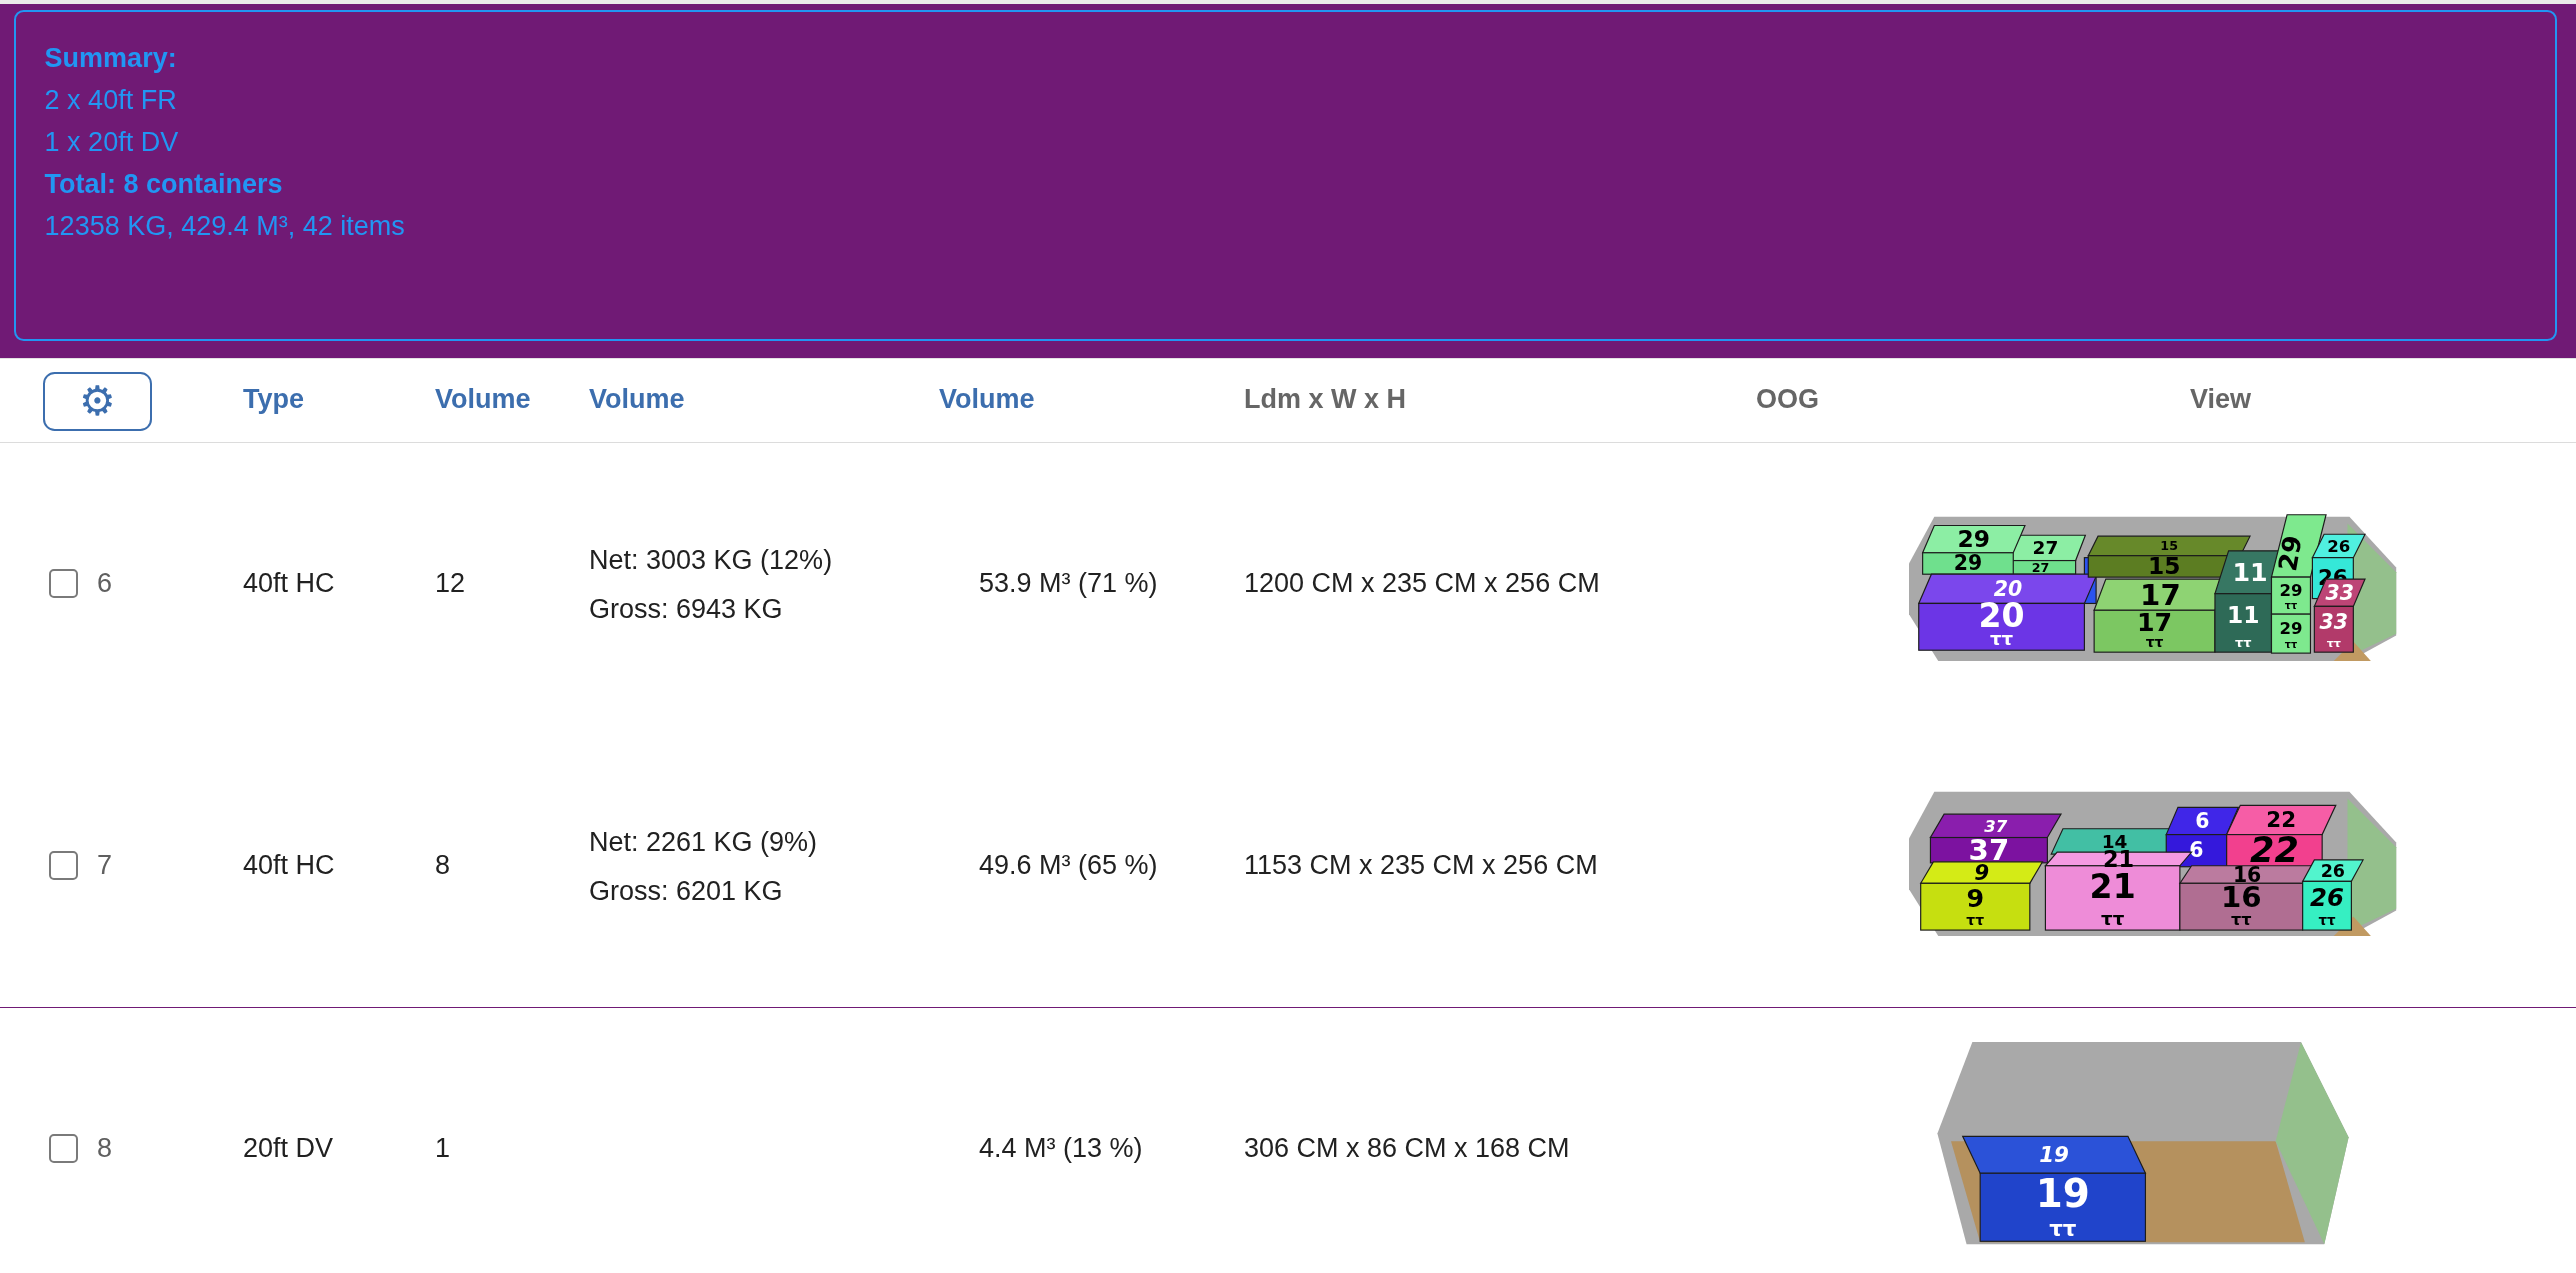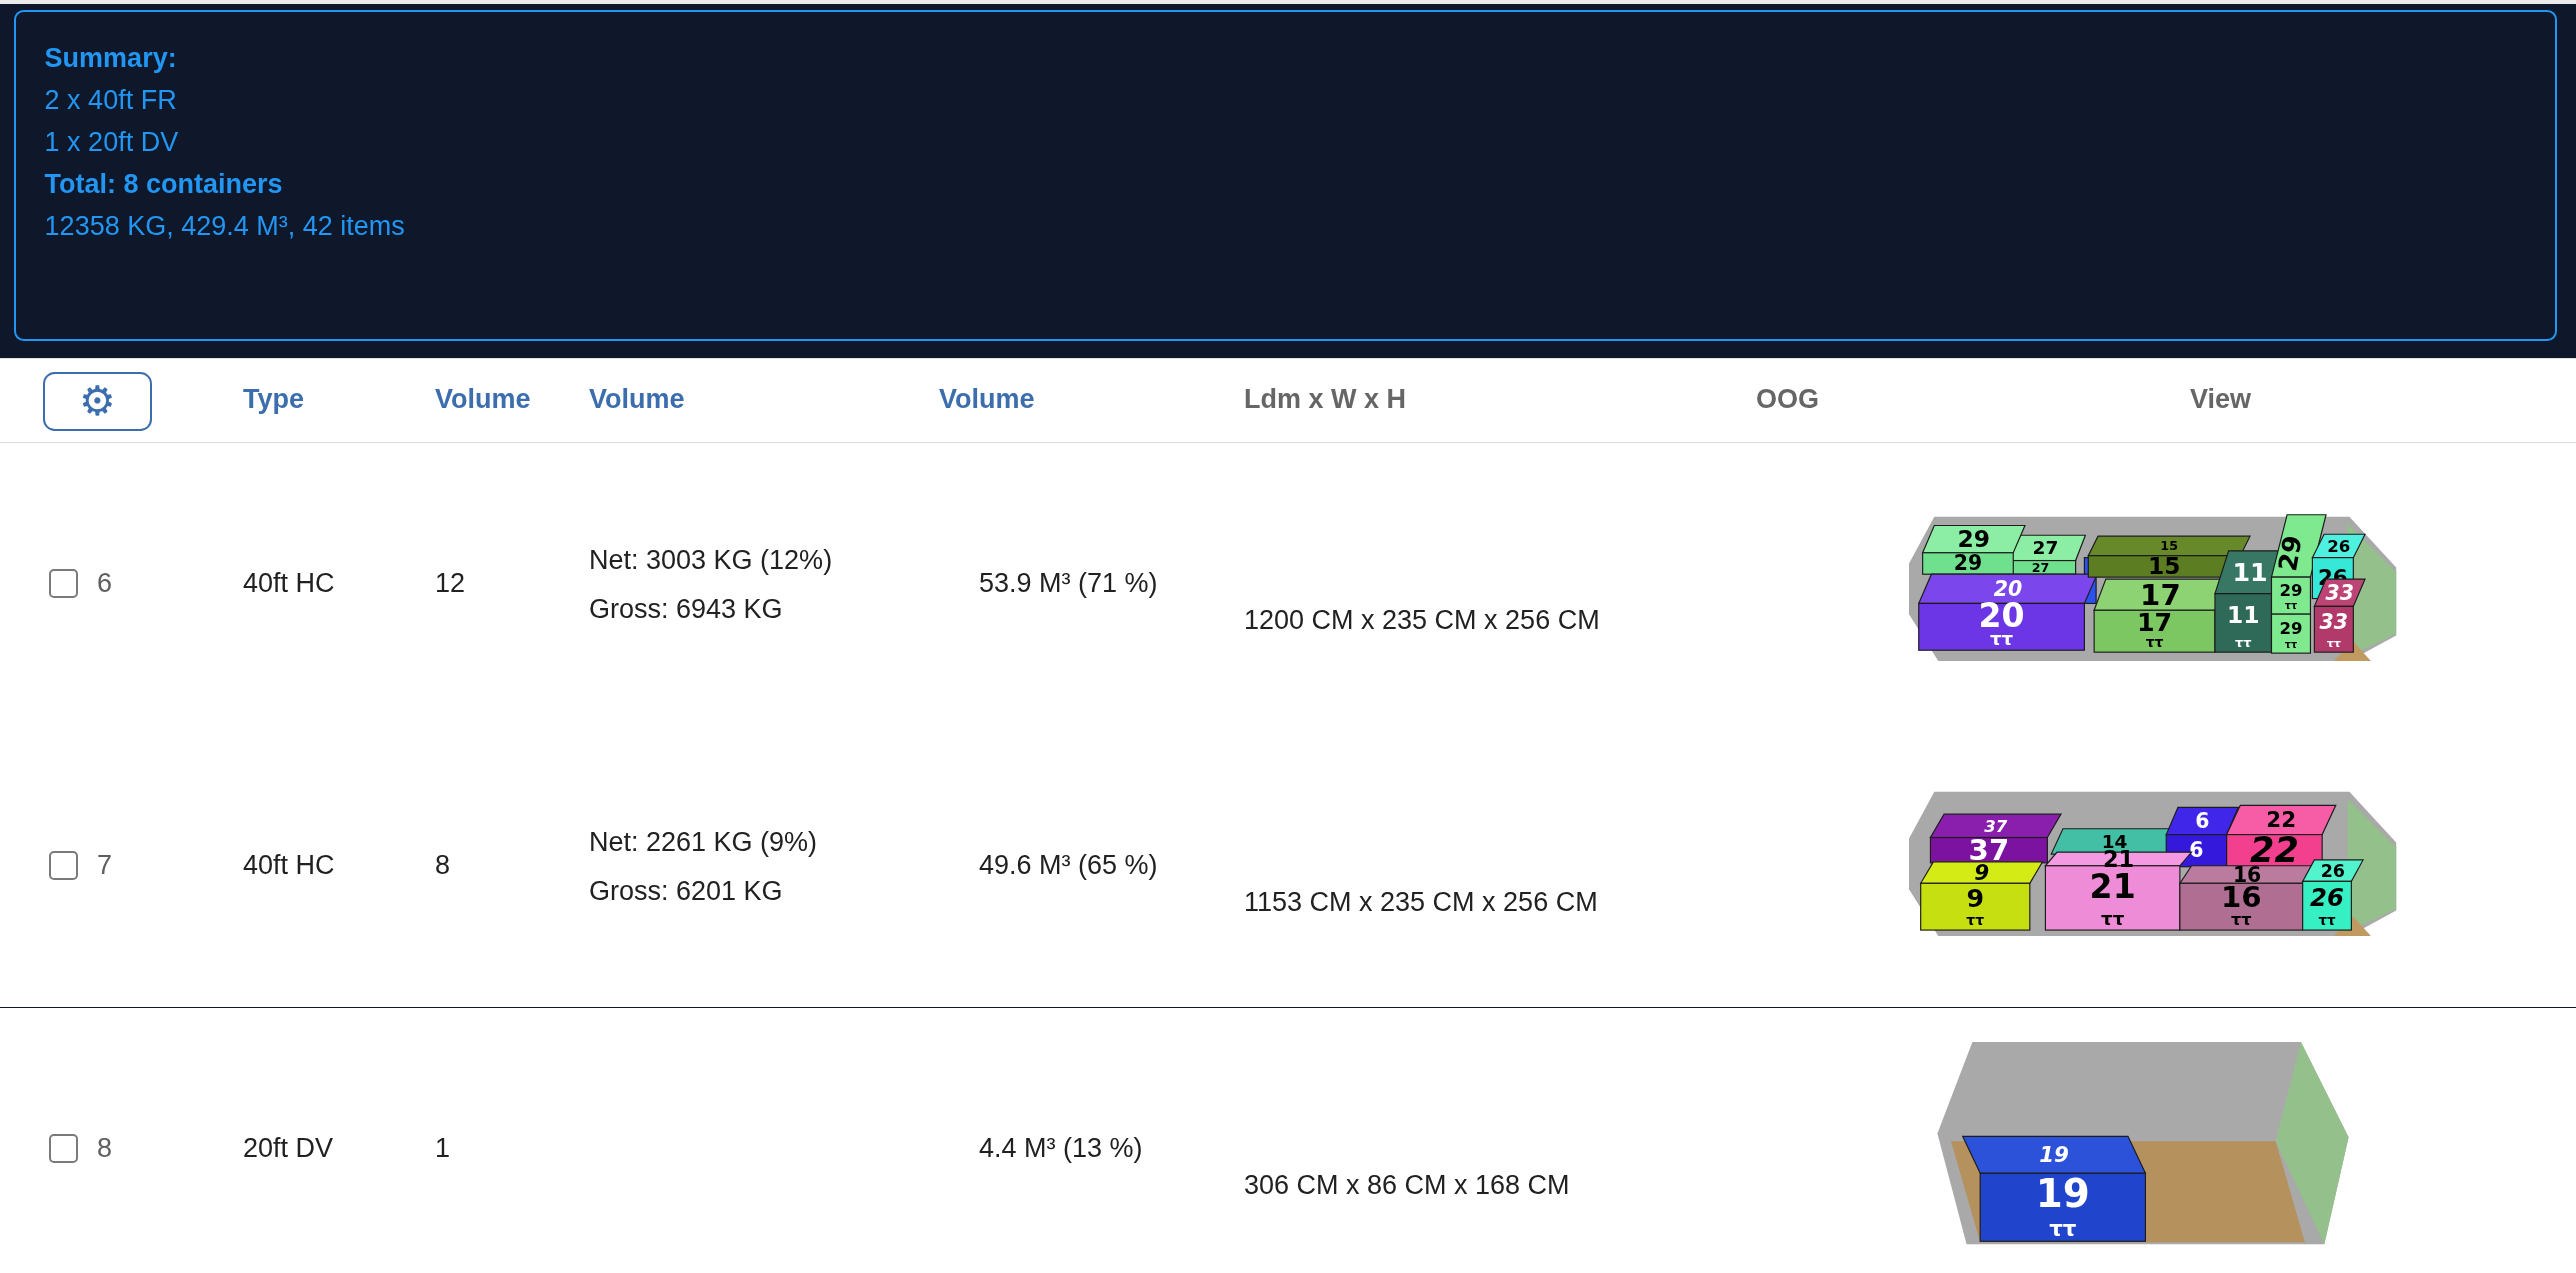--- a/index.html
+++ b/index.html
@@ -1,35 +1,35 @@
 <!DOCTYPE html>
 <html><head>
 <meta charset="utf-8">
 <style>
   html,body{margin:0;padding:0;background:#fff;}
   body{width:2576px;height:1273px;overflow:hidden;font-family:"Liberation Sans",sans-serif;color:#212121;}
-  .page{position:relative;width:2576px;height:1056px;background:#0f172a;}
+  .page{position:relative;width:2576px;height:1056px;background:#701a75;}
   .hairline{position:absolute;left:0;top:0;width:100%;height:3.9px;background:#ebebeb;}
   .summary-box{position:absolute;left:13.6px;top:9.7px;width:2543px;height:331px;border:2.9px solid #2196f3;border-radius:9.7px;box-sizing:border-box;padding:25px 0 0 29px;font-size:27px;line-height:42px;color:#2196f3;}
   .bold{font-weight:bold;}
   .thead{position:absolute;left:0;top:358px;width:100%;height:85px;border-top:1.9px solid #e3e3e3;border-bottom:1.9px solid #dcdcdc;box-sizing:border-box;background:#fff;}
   .gear-btn{position:absolute;left:43px;top:12.7px;width:109px;height:59px;border:2.9px solid #3c6eae;border-radius:11.7px;background:#fff;display:flex;align-items:center;justify-content:center;cursor:pointer;box-sizing:border-box;padding:0;}
   .gear{font-size:41px;color:#3c6eae;line-height:1;}
   .th{position:absolute;top:25px;font-size:27px;font-weight:bold;color:#3c6eae;white-space:nowrap;text-align:right;}
   .th.gray{color:#666;}
   .row{position:absolute;left:0;width:100%;height:282px;background:#fff;}
   .rowline{position:absolute;left:0;width:100%;height:1.9px;background:#e7e7e7;}
   .cell{position:absolute;font-size:27px;white-space:nowrap;}
   .cb{position:absolute;left:49px;top:126px;width:25px;height:25px;border:2.9px solid #7a7a7a;border-radius:4.9px;background:#fff;cursor:pointer;}
   .num{left:97px;top:125px;color:#5f5f5f;}
   .c-type{left:243px;top:125px;}
   .c-items{left:435px;top:125px;}
   .c-weight{left:589px;top:93px;line-height:49px;}
   .c-vol{left:939px;top:125px;margin-left:40px;}
-  .c-dims{left:1244px;top:125px;margin-top:37px;}
+  .c-dims{left:1244px;top:125px;}
   .view{position:absolute;}
   svg{display:block;}
   svg text{font-family:"DejaVu Sans",sans-serif;}
 </style>
 </head>
 <body>
 
 <div class="page">
 
   <div class="hairline"></div>

